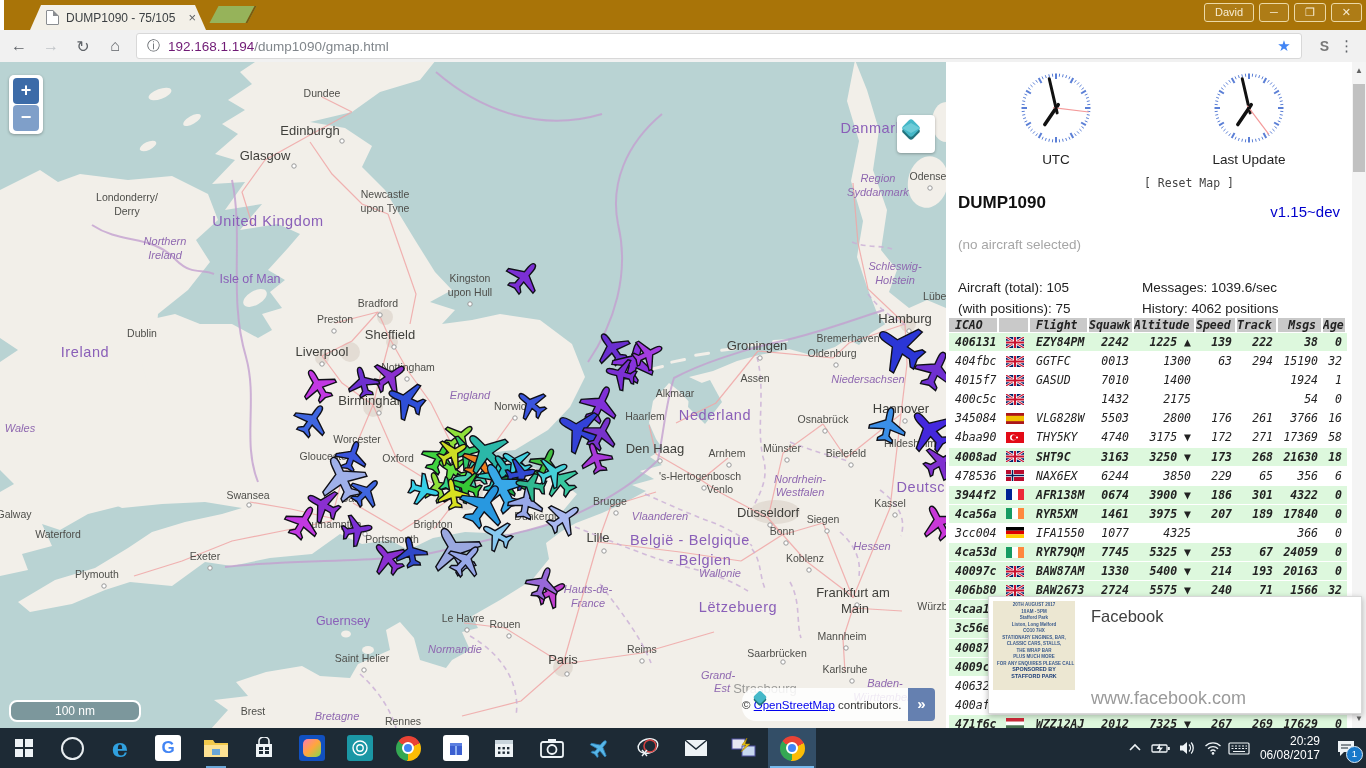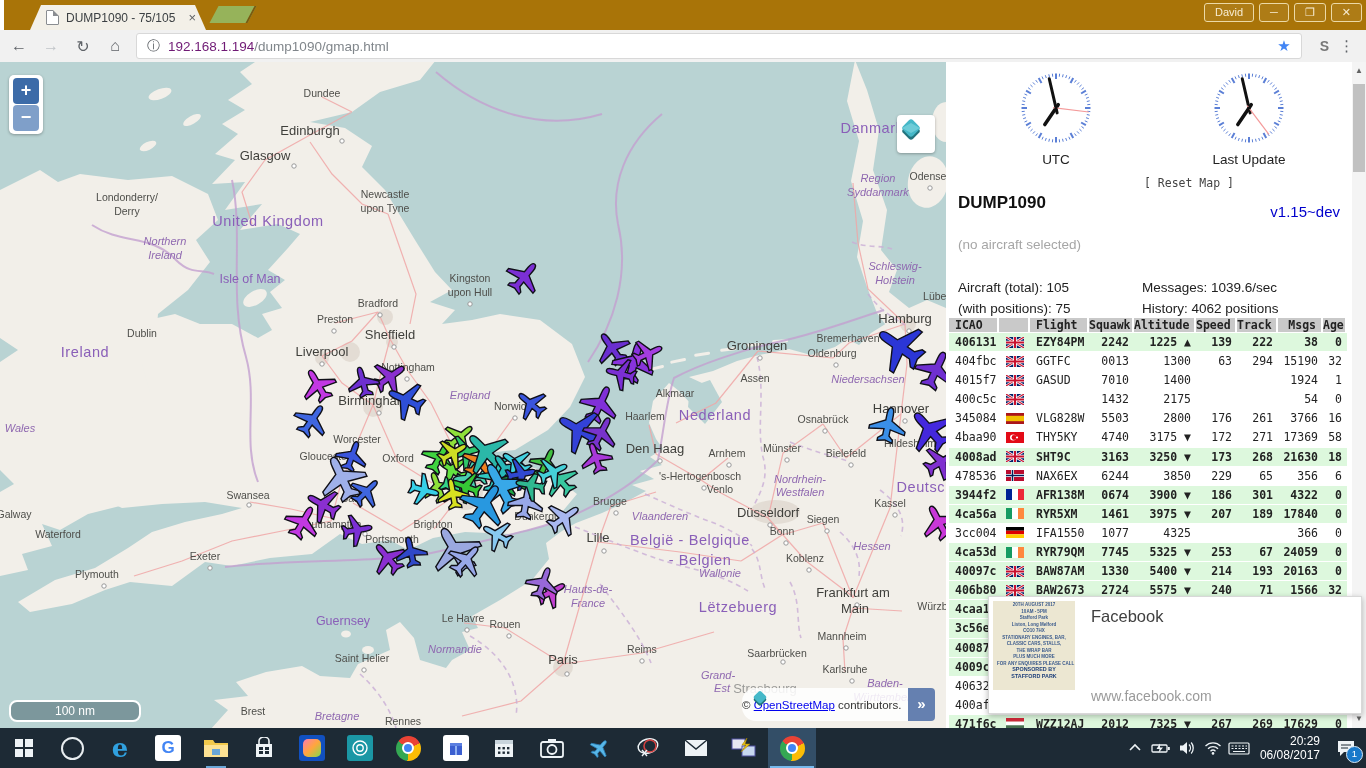--- a/index.html
+++ b/index.html
@@ -48,39 +48,39 @@
   #sidebar{position:absolute;left:946px;top:62px;width:406px;height:666px;background:#fff;overflow:hidden;}
   .clockwrap{position:absolute;top:6px;width:80px;height:80px;}
   .clocklab{position:absolute;top:90px;font-size:13.5px;color:#222;text-align:center;}
   #resetmap{position:absolute;top:114px;left:0;width:100%;text-align:center;font-family:"DejaVu Sans Mono",monospace;font-size:11.5px;color:#444;margin-left:40px;}
   #d1090title{position:absolute;left:12px;top:131px;font-size:17px;font-weight:bold;color:#111;}
   #version{position:absolute;right:12px;top:141px;font-size:15px;color:#0000cc;}
   #selinfo{position:absolute;left:12px;top:175px;font-size:13.5px;color:#a6a6a6;}
   .stat{position:absolute;font-size:13.5px;color:#222;}
   
   #actable{position:absolute;left:3px;top:256px;width:401px;font-family:"DejaVu Sans Mono",monospace;font-size:11.5px;color:#222;}
-  .trow{display:grid;grid-template-columns:50px 31px 59px 45px 62px 41px 41px 45px 24px;height:19.1px;line-height:19px;}
+  .trow{display:grid;grid-template-columns:50px 31px 59px 45px 62px 41px 41px 45px 24px;height:19.1px;line-height:19px;font-style:italic;}
   .trow>div{overflow:hidden;white-space:nowrap;border-bottom:1px solid #fff;}
   .trow .num{text-align:right;padding-right:5px;}
   .trow .txt{padding-left:6px;}
   .thead>div{background:#c9c9c9;font-weight:bold;border-right:2px solid #fff;height:14px;line-height:14px;}
   .thead{height:15px;}
   .hl>div{background:#ddf8dd;font-weight:bold;}
   .flagc{display:flex;align-items:center;justify-content:center;}
   
   #sscroll{position:absolute;left:1352px;top:62px;width:14px;height:666px;background:#f4f4f4;}
   #sscroll .arr{position:absolute;left:0;width:14px;height:14px;color:#636363;font-size:8px;text-align:center;line-height:14px;}
   #sthumb{position:absolute;left:1px;top:22px;width:12px;height:88px;background:#c1c1c1;}
   
   #notif{position:absolute;left:988px;top:596px;width:372px;height:116px;background:#fff;border:1px solid #d8d8d8;box-shadow:0 2px 6px rgba(0,0,0,0.28);z-index:50;}
   #notif .poster{position:absolute;left:4px;top:4px;width:82px;height:89px;background:#ece7d2;overflow:hidden;text-align:center;}
   #notif .poster div{font-size:5px;line-height:6.5px;color:#3a5a8c;font-weight:bold;white-space:nowrap;transform:scale(0.9);}
   #notif .ntitle{position:absolute;left:102px;top:10px;font-size:16.5px;color:#404040;}
   #notif .nbody{position:absolute;left:102px;top:34px;width:256px;font-size:13.5px;line-height:18px;color:#333;}
-  #notif .nlink{position:absolute;left:102px;top:91px;font-size:14px;color:#9a9a9a;}
+  #notif .nlink{position:absolute;left:102px;top:91px;font-size:18px;color:#9a9a9a;}
   
   #taskbar{position:absolute;left:0;top:728px;width:1366px;height:40px;background:#1d2a35;display:flex;align-items:center;}
   .tbtn{width:48px;height:40px;display:flex;align-items:center;justify-content:center;position:relative;flex:0 0 auto;}
   .tbtn.active{background:rgba(103,163,217,0.30);}
   .tbtn.active:after{content:"";position:absolute;left:2px;bottom:0;width:44px;height:2px;background:#76b9ed;}
   .tbtn.openline:after{content:"";position:absolute;left:14px;bottom:0;width:20px;height:2px;background:#6aa6d6;}
   .tile{width:26px;height:26px;border-radius:3px;display:flex;align-items:center;justify-content:center;}
   #tray{margin-left:auto;display:flex;align-items:center;height:40px;}
   .trayic{width:26px;height:40px;display:flex;align-items:center;justify-content:center;}
   #clockblk{color:#fff;font-size:12px;text-align:right;line-height:14px;margin:0 6px 0 8px;}

